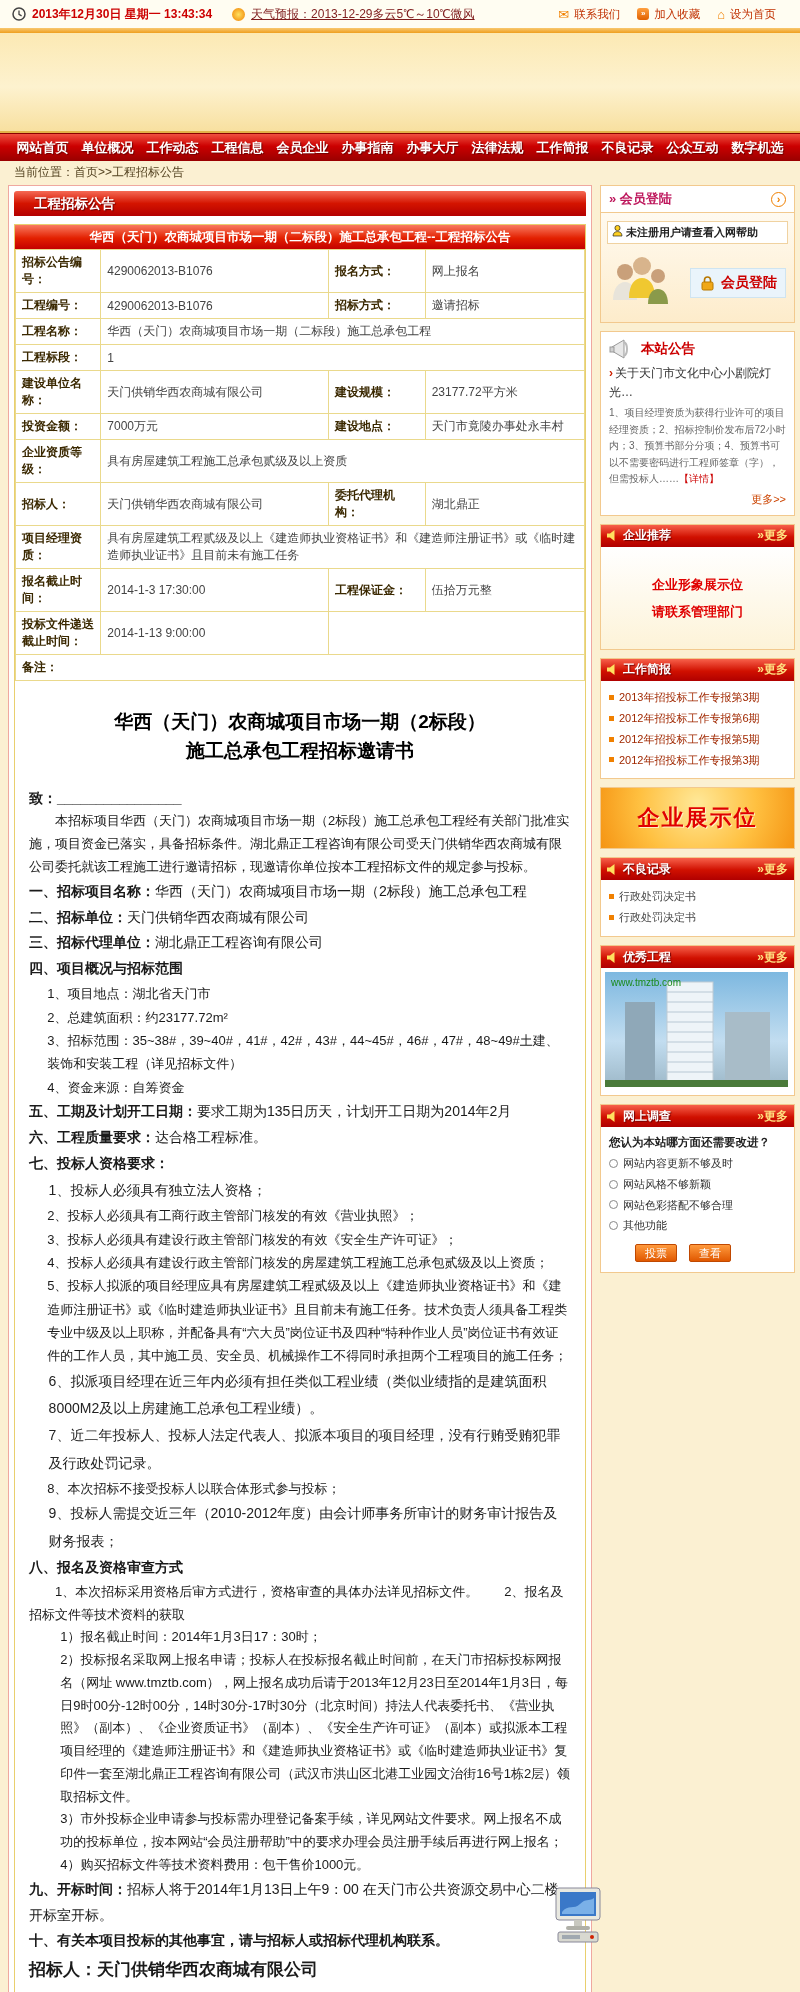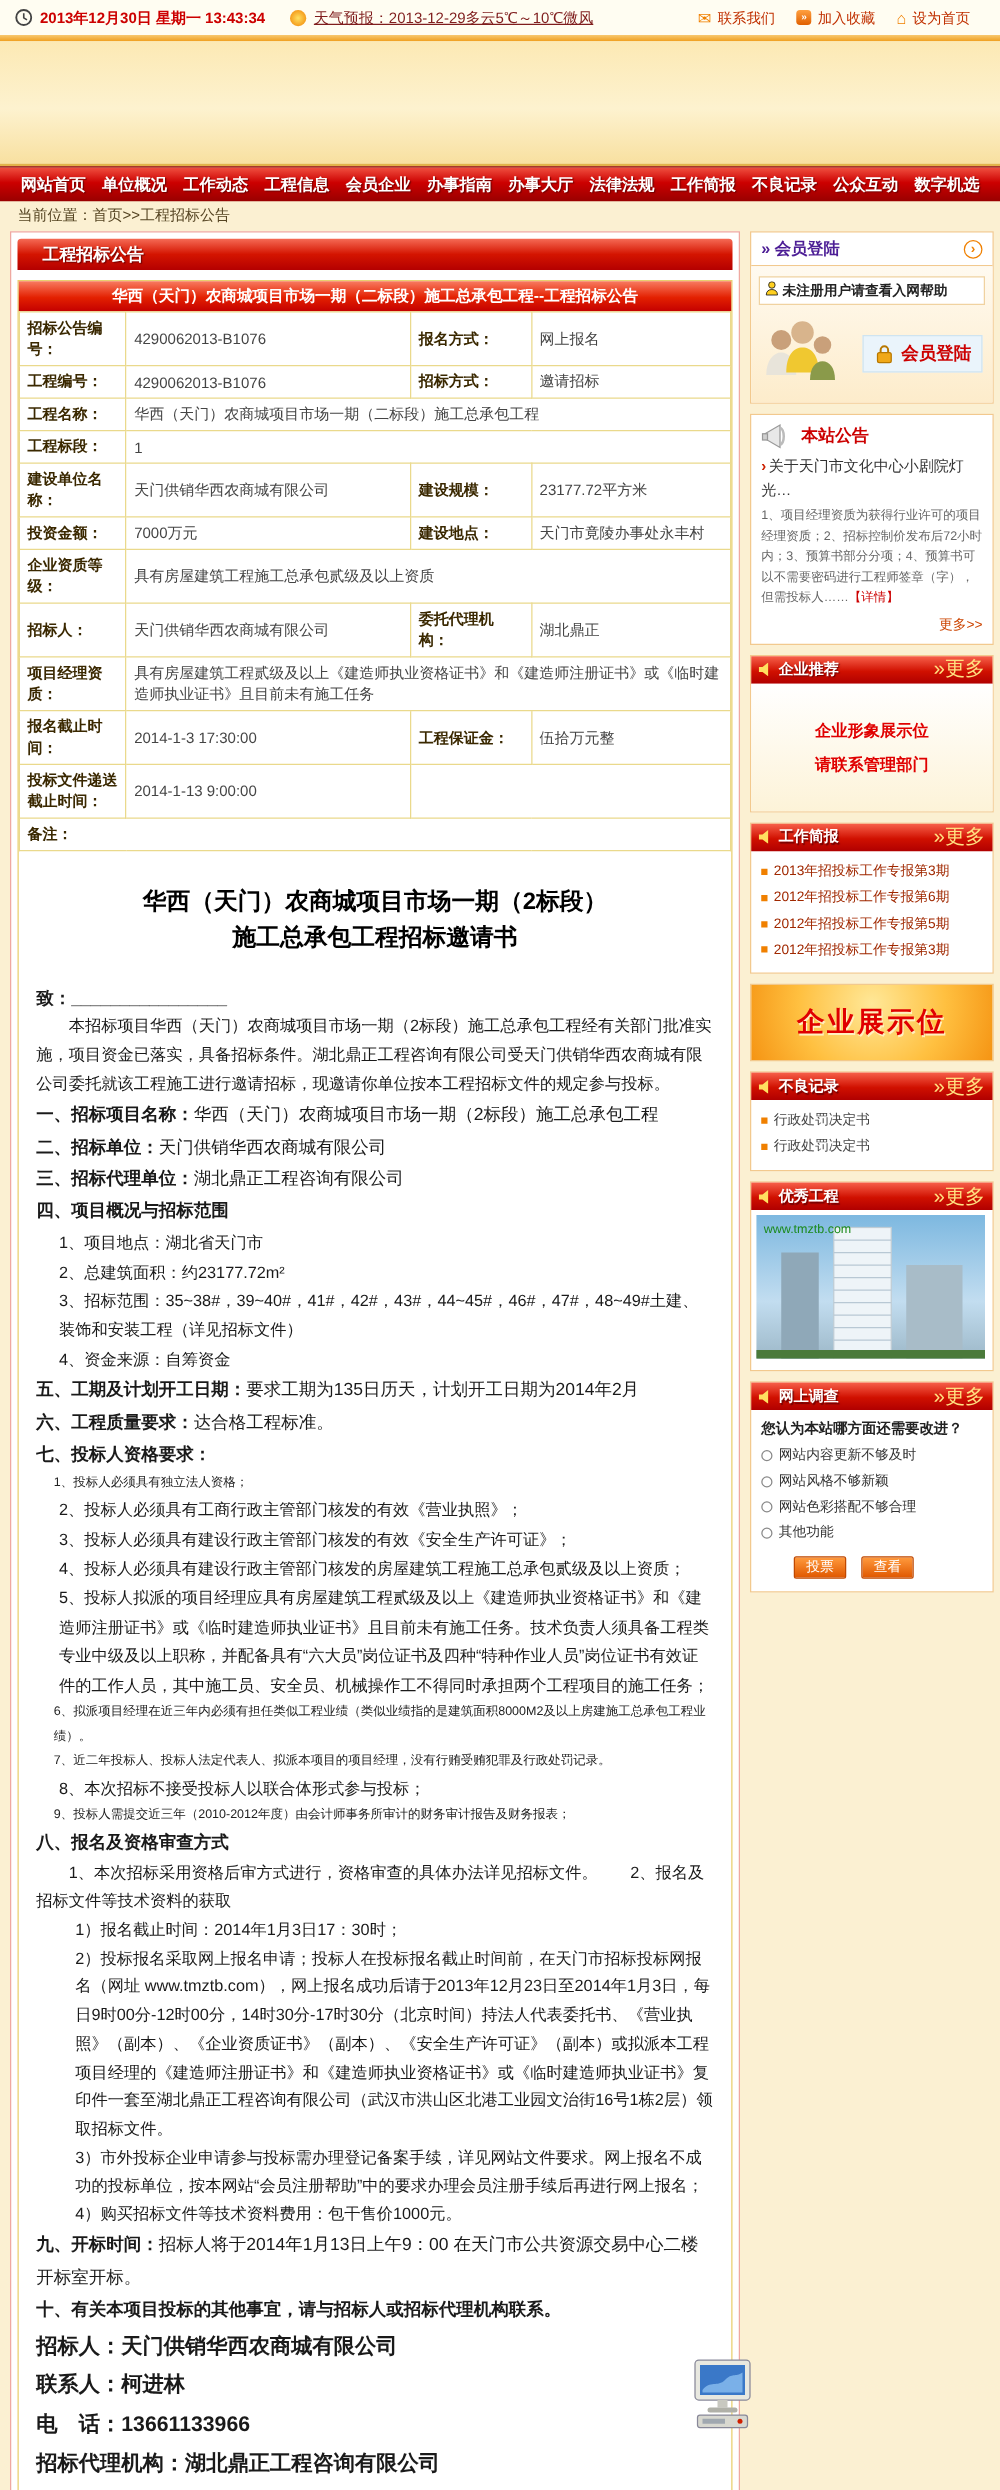--- a/index.html
+++ b/index.html
@@ -37,47 +37,47 @@
   .remark { height:22px; }
 
   .letter { padding:10px 14px 16px; font-size:13px; color:#1a1a1a; }
   .letter-title { text-align:center; font-weight:bold; font-size:19px; line-height:1.55; margin:16px 0 20px; color:#000; }
   .ln { line-height:1.75; }
   .salute { font-weight:bold; font-size:14px; margin-top:2px; }
   .para { text-indent:2em; line-height:1.75; }
   .sec { font-size:14px; line-height:1.85; }
   .sec b { font-weight:bold; }
   .sub { padding-left:1.4em; line-height:1.8; font-size:13px; }
-  .subsm { padding-left:1.4em; line-height:1.95; font-size:10px; color:#222; }
+  .subsm { padding-left:1.4em; line-height:1.95; font-size:14px; color:#222; }
   .sub2 { padding-left:2.4em; line-height:1.75; }
   .contact { line-height:1.85; font-size:17px;font-weight:bold; }
 
   
   .sidebar { width:195px; display:flex; flex-direction:column; gap:8px; }
   .sbox { background:#fff; border:1px solid #f2c98e; }
   .login-header { display:flex; align-items:center; padding:4px 8px; border-bottom:1px solid #f2c98e; }
-  .login-header .ttl { color:#4c1d95; font-weight:bold; font-size:13px; }
+  .login-header .ttl { color:#be185d; font-weight:bold; font-size:13px; }
   .circle-arrow { margin-left:auto; width:15px; height:15px; border:1.5px solid #f08000; border-radius:50%; color:#f08000; font-size:11px; line-height:12px; text-align:center; font-weight:bold; }
   .login-body { background:linear-gradient(#fffaf0,#fdeccb); padding:8px 6px 10px; }
   .help-box { background:#fff; border:1px solid #f0d2a0; padding:3px 4px; font-size:11px; font-weight:bold; color:#222; display:flex; align-items:flex-start; gap:3px; white-space:nowrap; }
   .login-row { display:flex; align-items:center; justify-content:space-between; margin-top:10px; padding:0 2px; }
   .login-btn { background:#eaf4fb; border:1px solid #cfe4f0; padding:5px 8px; display:flex; align-items:center; gap:5px; color:#cc0000; font-weight:bold; font-size:14px; cursor:pointer; }
 
   .notice-header { display:flex; align-items:center; gap:6px; padding:6px 8px 2px; }
   .notice-header .ttl { color:#cc0000; font-weight:bold; font-size:13.5px; }
   .notice-body { padding:2px 8px 8px; }
   .notice-item { font-size:12px; color:#333; line-height:1.6; }
   .notice-item .arr { color:#cc2000; font-weight:bold; margin-right:2px; }
   .notice-detail { font-size:10px; color:#666; line-height:1.65; margin-top:3px; }
   .detail-link { color:#cc0000; }
   .notice-more { text-align:right; color:#cc4400; font-size:11px; margin-top:4px; }
 
   .sb-bar { height:22px; background:linear-gradient(180deg,#f7604a 0%,#d01000 55%,#b00000 100%); display:flex; align-items:center; gap:5px; padding:0 6px; }
   .sb-bar .ttl { color:#fff; font-weight:bold; font-size:12px; text-shadow:1px 1px 1px #700000; }
-  .sb-bar .more { margin-left:auto; color:#ffe080; font-size:16px; }
+  .sb-bar .more { margin-left:auto; color:#ffe080; font-size:12px;font-weight:bold; }
   .promo-body { height:102px; display:flex; flex-direction:column; align-items:center; justify-content:center; background:linear-gradient(#ffffff,#fdf3d8); color:#e00000; font-size:13px; font-weight:bold; line-height:2.1; }
   .list-body { padding:6px 8px 8px; }
   .li-row { font-size:11px; line-height:1.9; display:flex; align-items:center; gap:5px; }
   .sq { width:5px; height:5px; background:#f08000; flex:none; }
   .brief .li-row { color:#a02800; }
   .bad .li-row { color:#444444; }
   .gold-banner { height:62px; border:1px solid #f2c98e; background:radial-gradient(circle at 50% 25%, #ffe898 0%, #ffc040 55%, #f59413 100%); display:flex; align-items:center; justify-content:center; }
   .gold-banner span { color:#e00000; font-size:22px; font-weight:bold; text-shadow:1px 1px 0 #fff0c0; letter-spacing:2px; }
   .fine-body { padding:4px; }
   .poll-body { padding:6px 8px 10px; }

